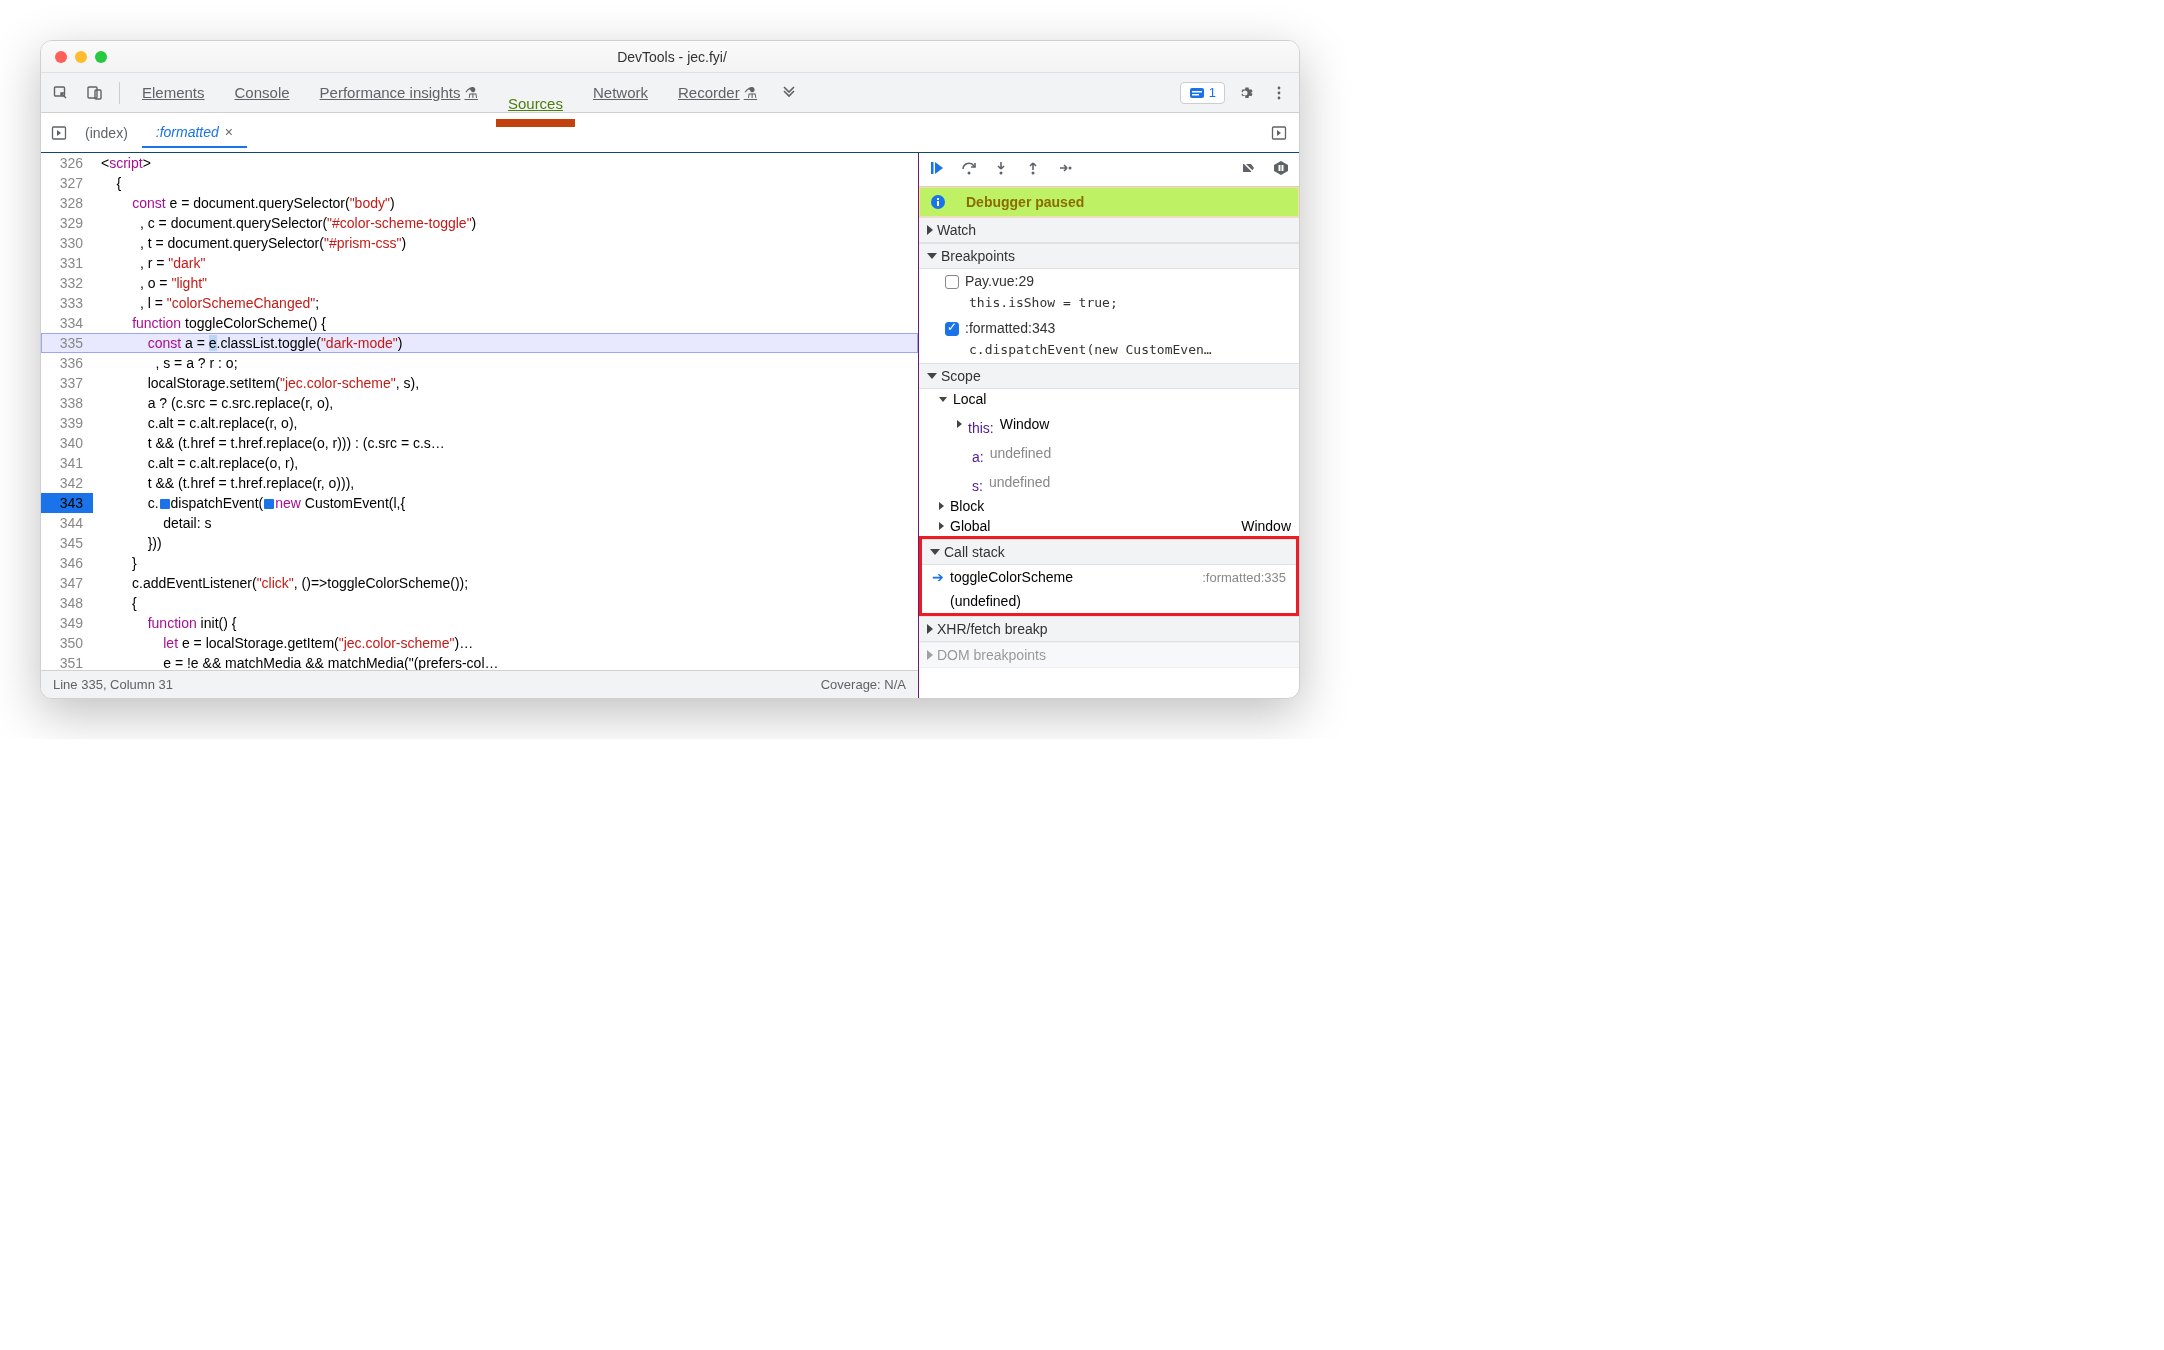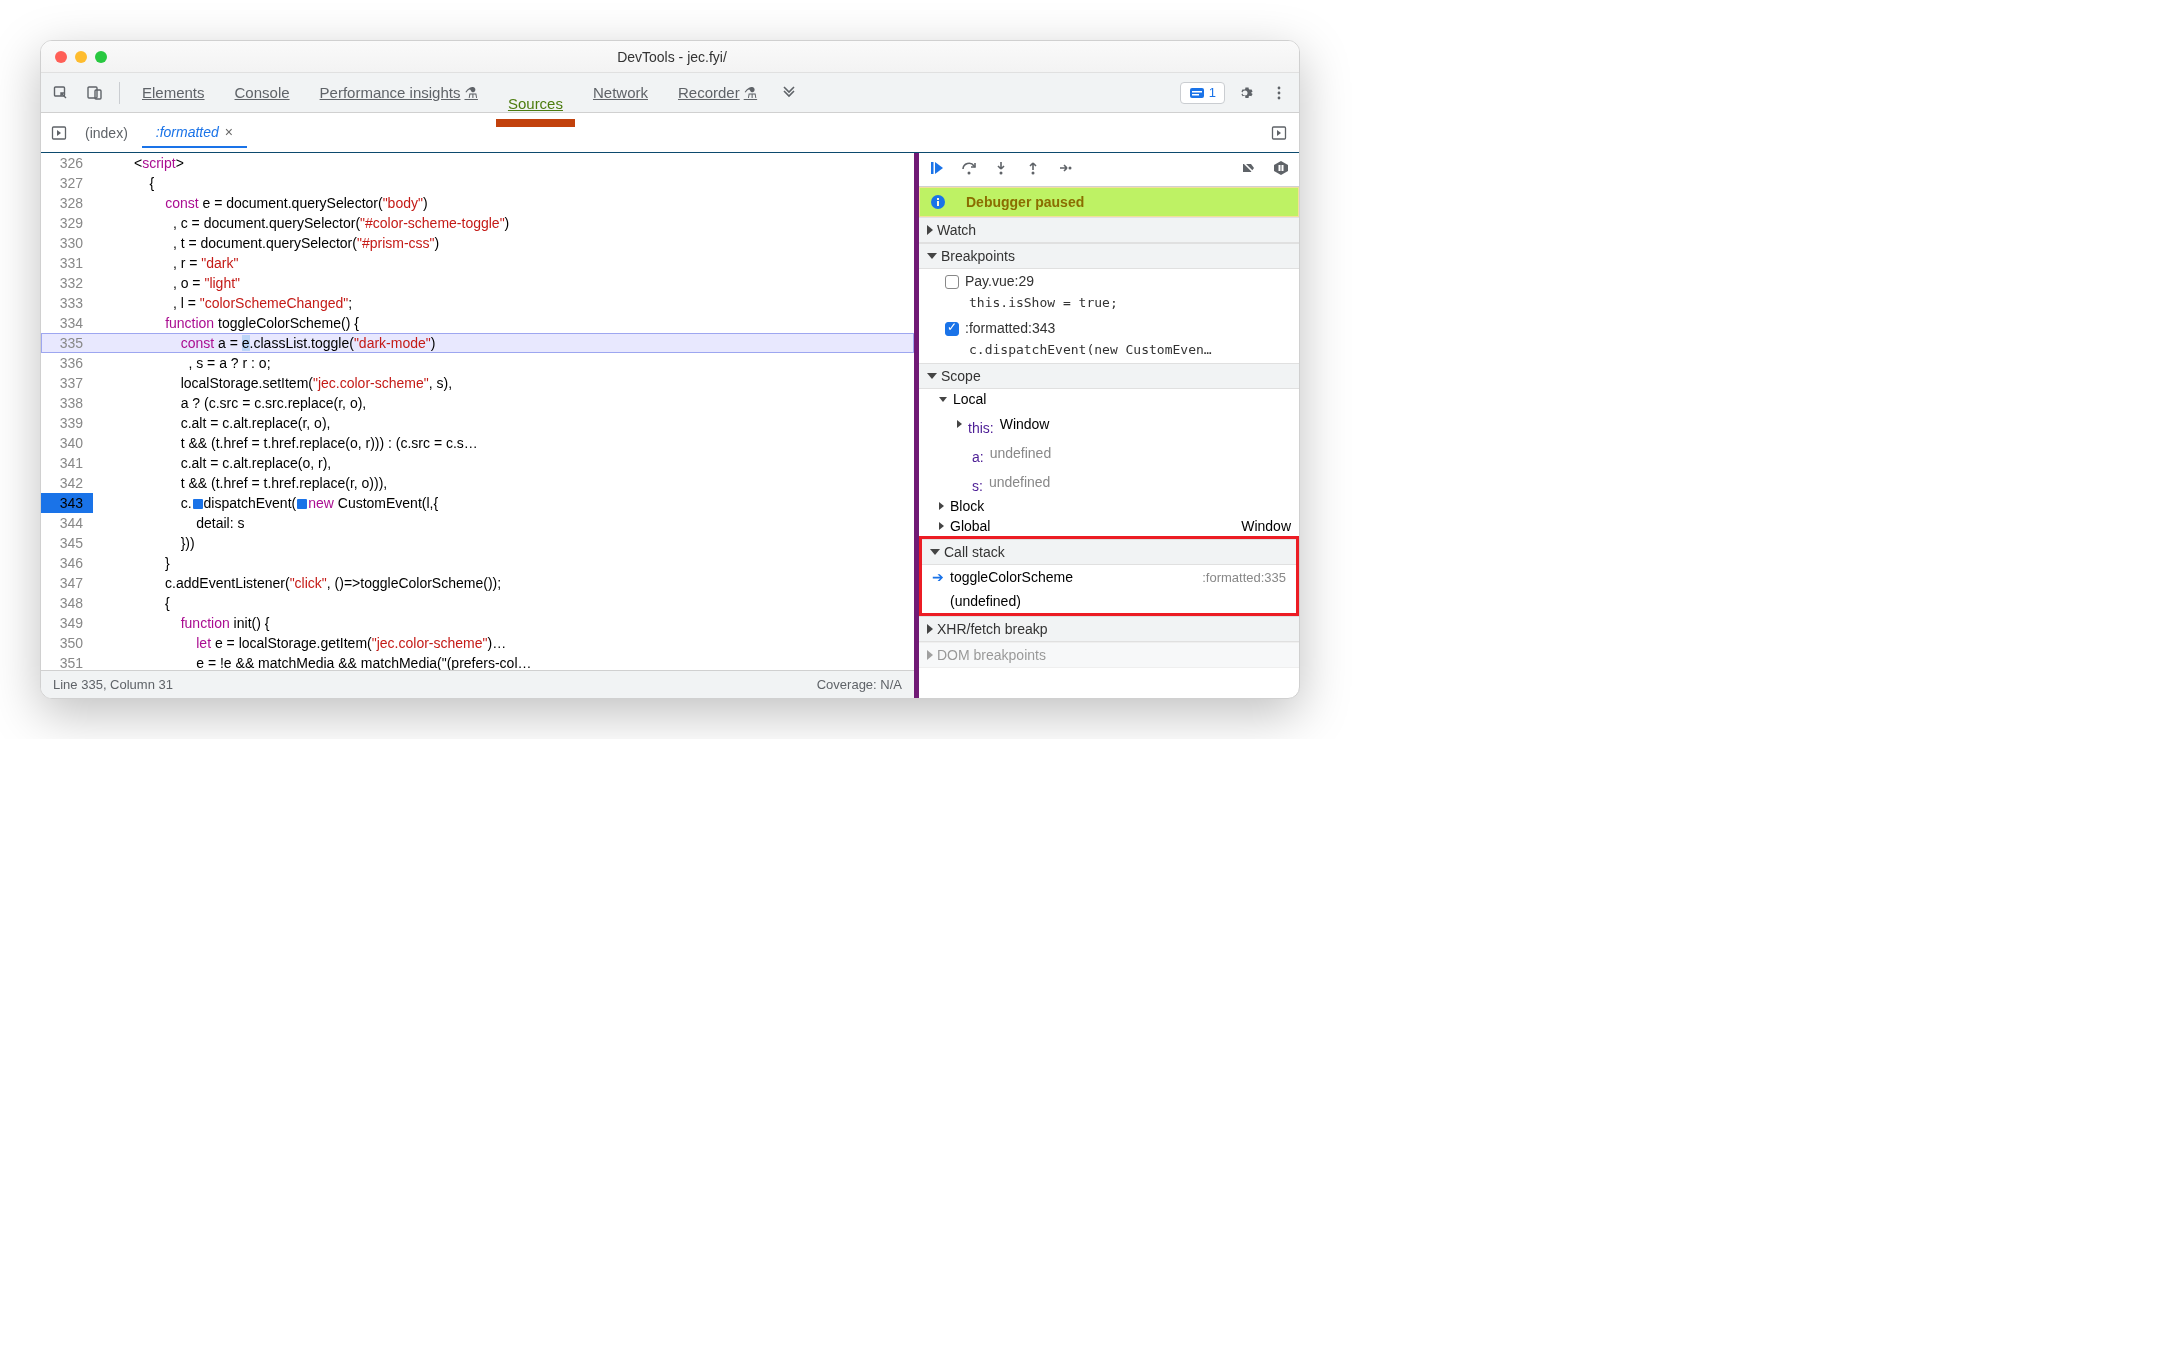--- a/index.html
+++ b/index.html
@@ -14,28 +14,28 @@
 .tabbar .spacer { flex: 1; }
 .iconbtn { width: 28px; height: 28px; display: inline-flex; align-items: center; justify-content: center; cursor: pointer; color: #5f6368; border-radius: 3px; }
 .tab { padding: 0 12px; height: 40px; display: inline-flex; align-items: center; color: #5f6368; font-size: 15px; cursor: pointer; gap: 4px; text-decoration: underline; }
 .tab.active { color: #4d7c0f; border-bottom: 8px solid #c2410c; font-weight: 500; margin-top: 29px; }
 .issues-badge { display: inline-flex; align-items: center; gap: 4px; background: #fff; border: 1px solid #cacdd1; border-radius: 4px; padding: 2px 8px; font-size: 13px; color: #1a73e8; }
 .filetabs { height: 40px; display: flex; align-items: center; border-bottom: 1px solid #0c4a6e; background: #fff; padding: 0 6px; }
 .filetab { padding: 0 14px; height: 30px; display: inline-flex; align-items: center; font-size: 14px; color: #5f6368; gap: 6px; cursor: pointer; }
 .filetab.active { color: #1a73e8; border-bottom: 2px solid #1a73e8; }
 .filetab.italic { font-style: italic; }
 .main { display: flex; height: 545px; }
-.editor { flex: 1; display: flex; flex-direction: column; overflow: hidden; border-right: 5px solid #701a75; }
+.editor { flex: 1; display: flex; flex-direction: column; overflow: hidden; border-right: 1px solid #701a75; }
 .code-scroll { flex: 1; overflow: hidden; font-family: "SF Mono", Menlo, Consolas, monospace; font-size: 14px; line-height: 20px; }
 .coderow { display: flex; }
 .gutter { width: 52px; text-align: right; padding-right: 10px; color: #888; user-select: none; }
 .coderow.exec .gutter { background: #1a73e8; color: #000000; position: relative; padding-left: 13px; }
 .coderow.exec .gutter::after { content:""; position:absolute; right:-7px; top:3px; border:7px solid transparent; border-left-color:#1a73e8; }
 .coderow.hl { background: #e8e8fe; box-shadow: inset 0 0 0 1px #9da6f0; }
-.codecell { flex: 1; white-space: pre; padding-left: 8px; margin-left: 33px; }
+.codecell { flex: 1; white-space: pre; padding-left: 8px; }
 .codecell .sel { background: #bcd5f7; }
 .t-k { color: #aa0d91; } .t-s { color: #c41a16; }
 .bp-marker { display:inline-block; width:10px; height:10px; background:#1a73e8; border-radius:1px; margin:0 1px; vertical-align:middle; }
 .statusbar { height: 28px; border-top: 1px solid #d0d0d0; display: flex; align-items: center; padding: 0 12px; font-size: 13px; color: #5f6368; background: #f1f3f4; }
 .statusbar .spacer { flex: 1; }
 .sidebar { width: 380px; display: flex; flex-direction: column; overflow: hidden; }
 .dbg-toolbar { height:34px; border-bottom:1px solid #d0d0d0; display:flex; align-items:center; padding:0 10px; gap:16px; color:#5f6368; }
 .dbg-toolbar .gap { flex:1; }
 .dbg-toolbar .resume { color:#1a73e8; }
 .banner { background: #bef264; border:1px solid #f3e09a; padding: 6px 10px; font-weight: 600; color: #8a6d00; display:flex; align-items:center; gap:20px; font-size:14px; }

